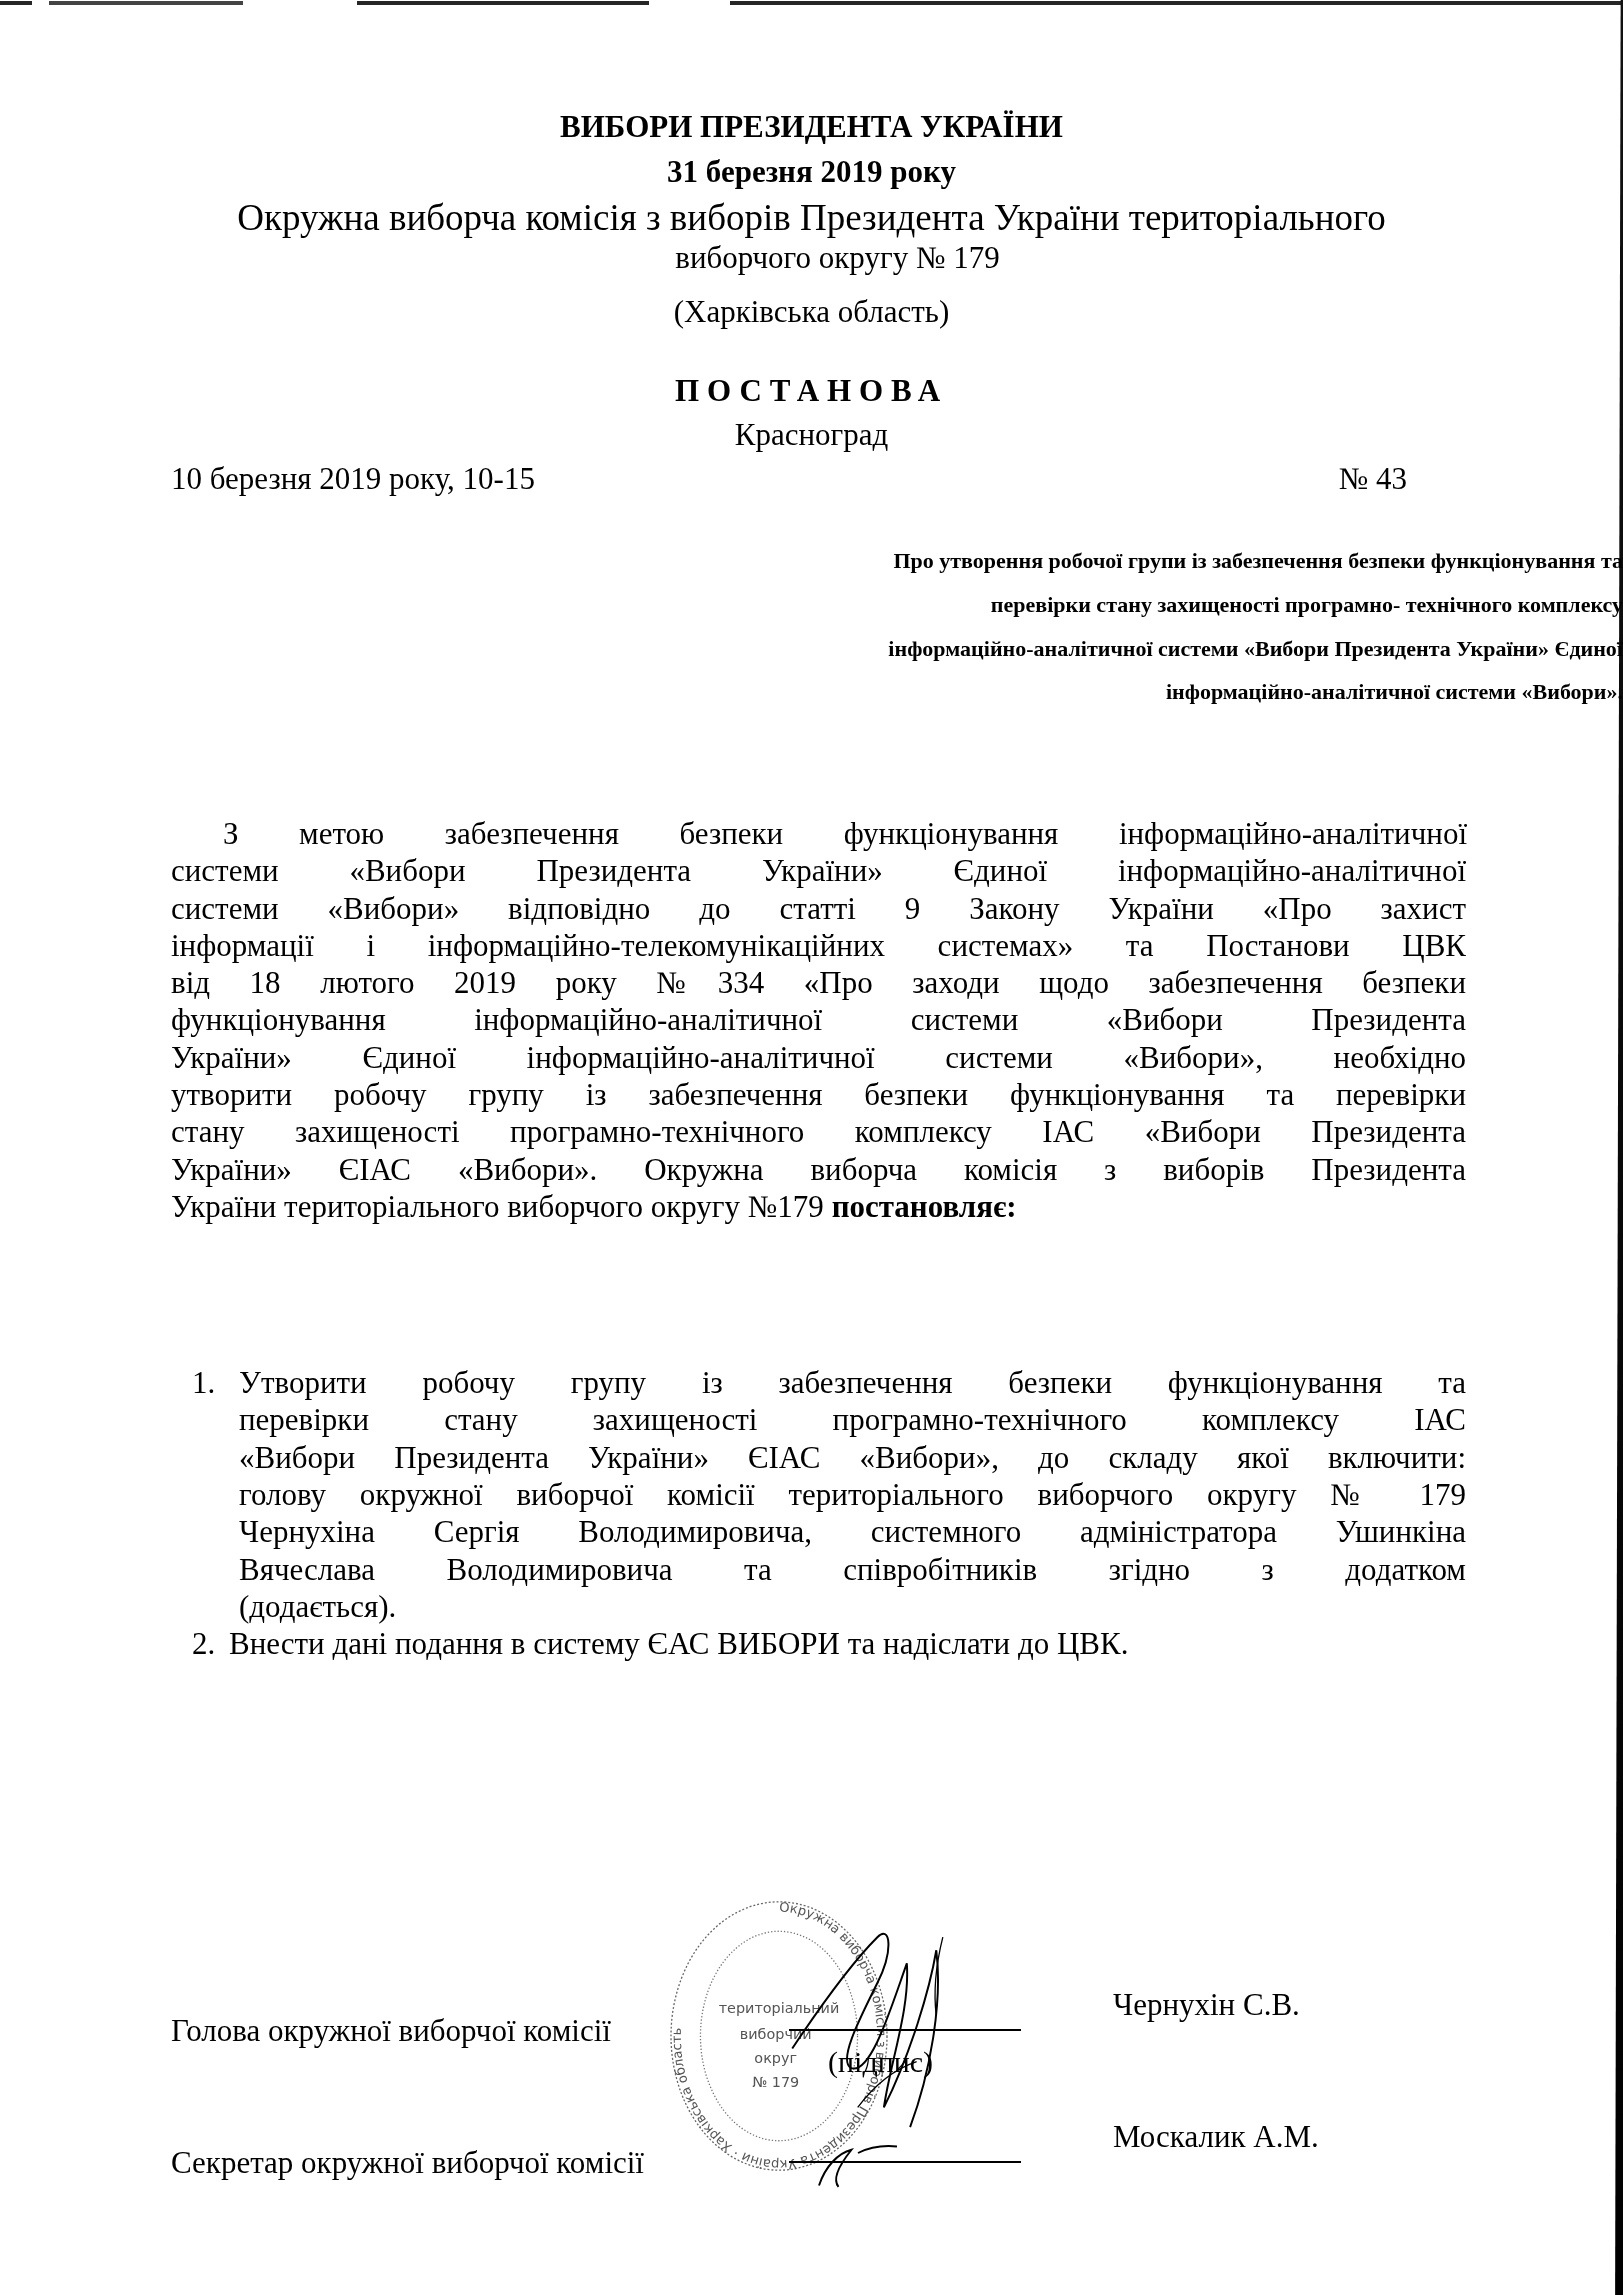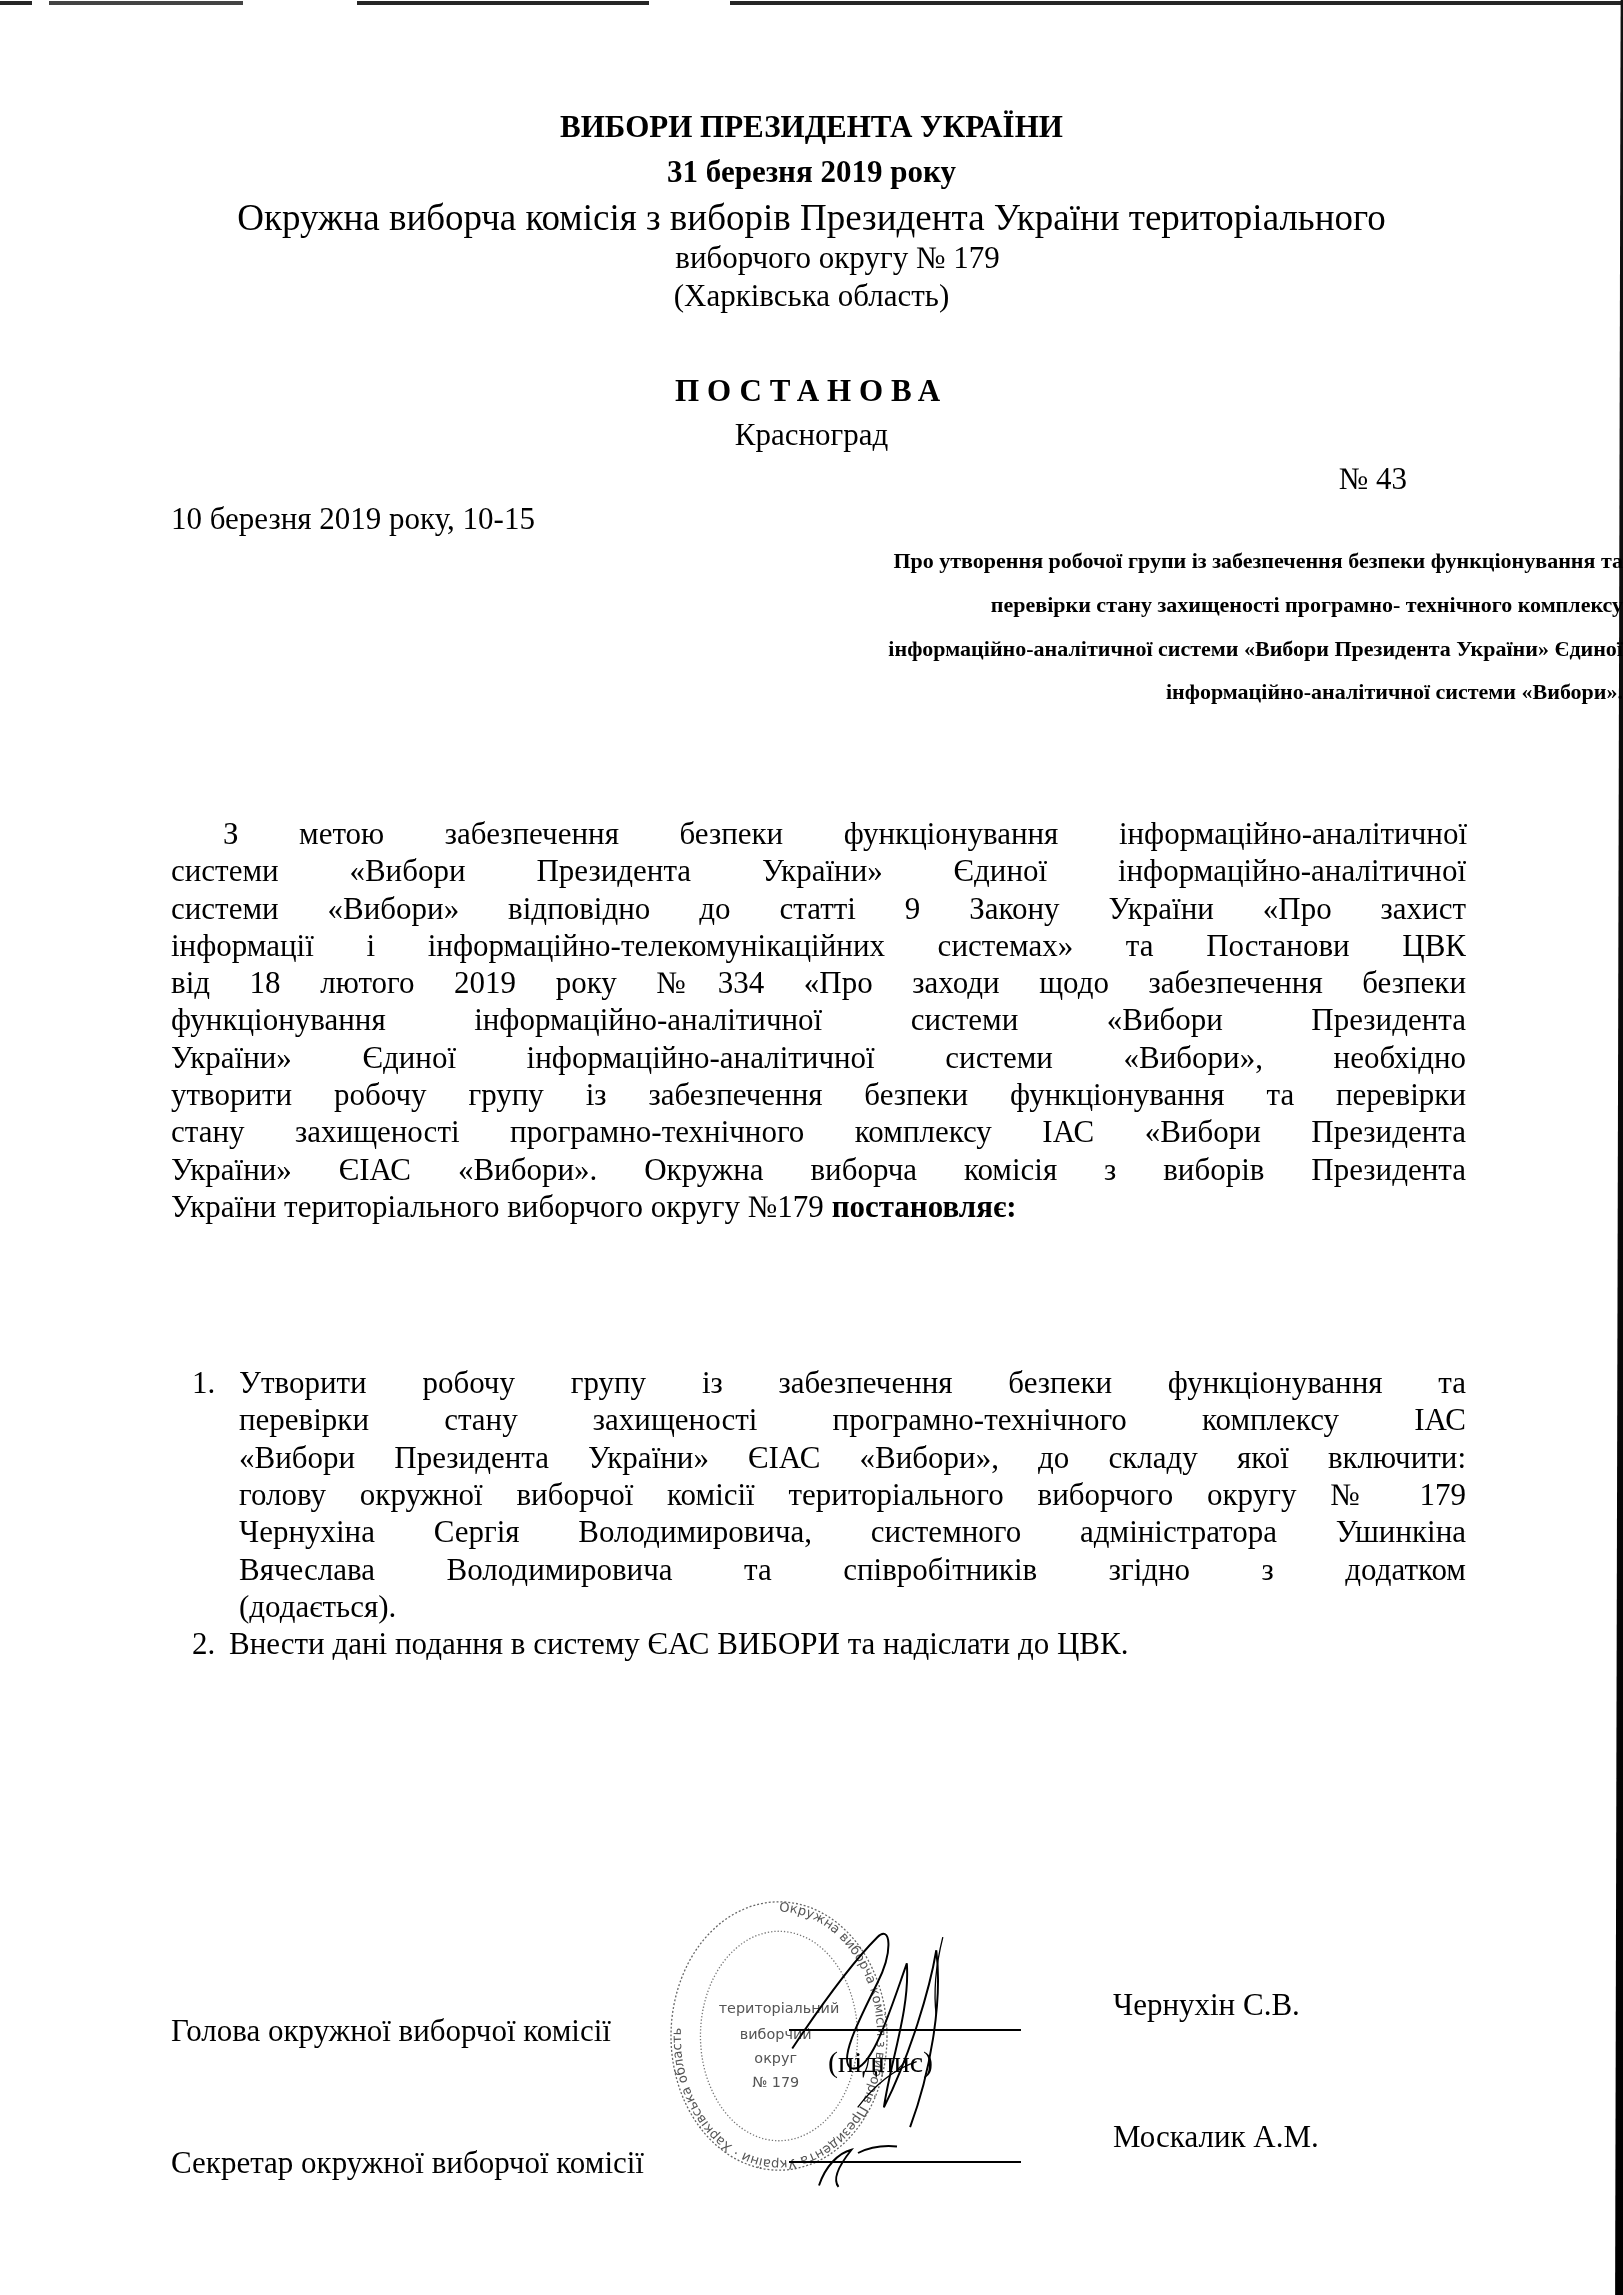--- a/index.html
+++ b/index.html
@@ -31,25 +31,25 @@
       position: absolute;
       white-space: nowrap;
       line-height: 1;
     }
     .center { left: 0; width: 1623px; text-align: center; }
 
     .header-title { font-size: 31px; font-weight: bold; top: 111px; }
     .header-date { font-size: 31px; font-weight: bold; top: 156px; }
     .header-commission { font-size: 37px; top: 199px; }
     .header-district { font-size: 31px; top: 242px; padding-left: 26px; }
-    .header-region { font-size: 31px; top: 280px; }
+    .header-region { font-size: 31px; top: 296px; }
 
     .doc-type { font-size: 31px; font-weight: bold; letter-spacing: 7.9px; top: 375px; }
     .doc-city { font-size: 31px; top: 419px; }
-    .doc-date { font-size: 31px; left: 171px; top: 463px; margin-top: 40px; }
+    .doc-date { font-size: 31px; left: 171px; top: 463px; }
     .doc-number { font-size: 31px; right: 216px; top: 463px; }
 
     .subject-line { font-size: 22px; font-weight: bold; text-align: right; }
 
     
     .just {
       position: absolute;
       font-size: 31px;
       line-height: 37px;
       height: 37px;

